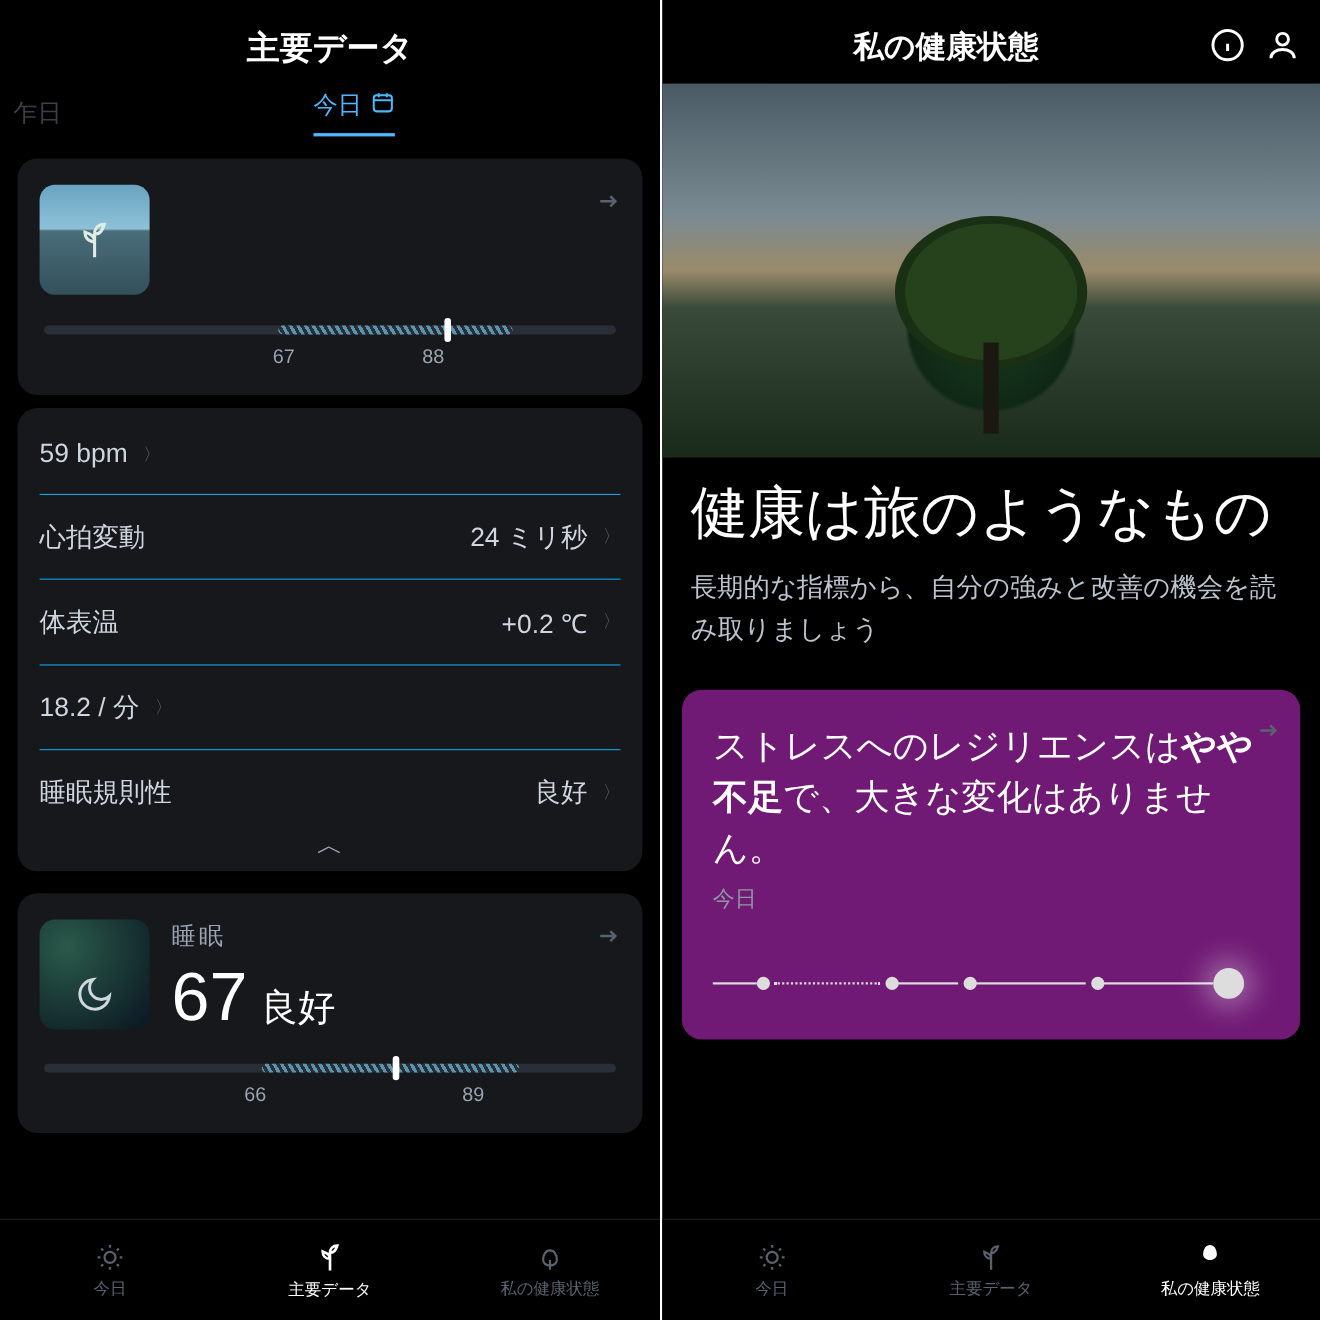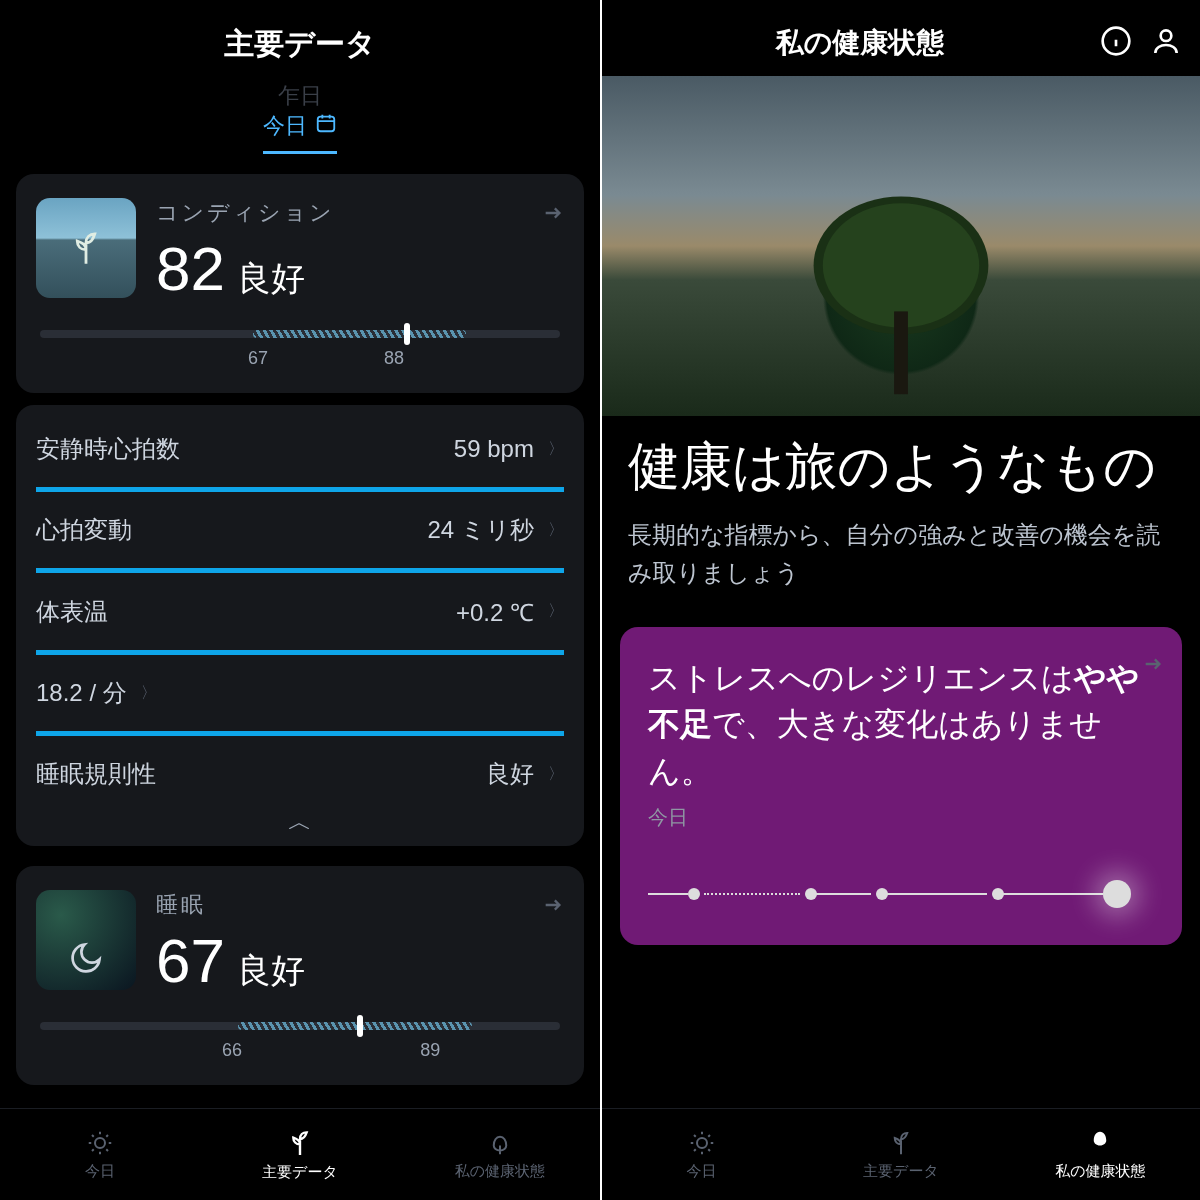--- a/index.html
+++ b/index.html
@@ -2,38 +2,38 @@
 <html><head>
 <meta charset="utf-8">
 <style>
   * { margin: 0; padding: 0; box-sizing: border-box; font-family: -apple-system, "Hiragino Sans", sans-serif; }
   body { background: #fff; display: flex; }
   .phone { width: 664px; height: 1200px; background: #000; position: relative; overflow: hidden; color: #fff; }
   .phone + .phone { border-left: 2px solid #fff; }
 
   
   .header1 { text-align: center; padding: 24px 0 16px; font-size: 30px; font-weight: 600; }
-  .tabs-top { display: flex; align-items: center; padding: 0 12px; font-size: 22px; flex-direction: column; }
+  .tabs-top { display: flex; align-items: center; padding: 0 12px; font-size: 22px; }
   .tab-yesterday { color: #3a3f48; }
   .tab-today { color: #4db8ff; margin: 0 auto; display: flex; align-items: center; gap: 8px; border-bottom: 3px solid #4db8ff; padding-bottom: 10px; font-weight: 500; }
   .card { background: #16181c; margin: 20px 16px; border-radius: 18px; padding: 24px 20px; position: relative; }
   .card-head { display: flex; align-items: flex-start; gap: 20px; position: relative; }
   .card-thumb { width: 100px; height: 100px; border-radius: 14px; display: flex; align-items: center; justify-content: center; }
   .thumb-cond { background: linear-gradient(#6aa4c2 0%, #8ec1d8 40%, #4a6d7a 42%, #33505b 100%); }
   .thumb-sleep { background: radial-gradient(circle at 25% 25%, #2a5a4a, #0a1520); }
   .card-title { color: #9aa4b2; font-size: 22px; letter-spacing: 3px; margin-bottom: 10px; }
   .card-score { font-size: 62px; line-height: 1; font-weight: 500; }
   .card-status { font-size: 34px; margin-left: 12px; font-weight: 400; }
   .card-arrow { position: absolute; right: 0; top: 4px; color: #5a6270; }
   .range-bar { margin-top: 28px; padding: 0 4px; text-align: right; }
   .range-track { height: 8px; border-radius: 4px; background: #2a2e36; position: relative; margin-bottom: 10px; }
   .range-fill { position: absolute; height: 100%; background: repeating-linear-gradient(60deg, #5a94af 0 3px, transparent 3px 6px); border-radius: 4px; }
   .range-pointer { position: absolute; top: -7px; width: 6px; height: 22px; background: #fff; border-radius: 3px; }
   .range-labels { display: flex; justify-content: space-between; font-size: 18px; color: #9aa4b2; padding: 0 30% 0 40%; }
-  .metric-row { display: flex; align-items: center; padding: 22px 0; border-top: 5px solid #0ea5e9; }
+  .metric-row { display: flex; align-items: center; padding: 22px 0; border-top: 1px solid #0ea5e9; }
   .metric-row:first-child { border-top: none; }
   .metric-label { font-size: 24px; color: #cfd6e0; flex: 1; }
   .metric-value { font-size: 24px; color: #cfd6e0; }
   .metric-chevron { color: #5a6270; margin-left: 14px; }
   .collapse-up { text-align: center; color: #9aa4b2; margin-top: -6px; font-size: 24px; }
   .metrics-card { margin-top: -8px; padding: 6px 20px 8px; }
 
   
   .nav { position: absolute; bottom: 0; left: 0; right: 0; height: 92px; background: #000; border-top: 1px solid #1a1d23; display: flex; }
   .nav-item { flex: 1; display: flex; flex-direction: column; align-items: center; justify-content: center; gap: 4px; font-size: 15px; color: #5a6270; }
@@ -82,45 +82,40 @@
     </div>
   </div>
 
   <div class="card">
     <div class="card-head">
       <div class="card-thumb thumb-cond">
         <svg width="42" height="42" viewBox="0 0 24 24" fill="none" stroke="#e0ede3" stroke-width="1.6">
             <path d="M12 21V9M12 9c0-3 2-5 5-5-1 3-2 5-5 5zM12 13c-3 0-5-2-5-5 3 1 5 2 5 5z"></path>
           </svg>
       </div>
-      <div>
-        <div class="card-title">コンディション</div>
-        <div><span class="card-score">82</span><span class="card-status">良好</span></div>
-      </div>
       <div class="card-arrow">
         <svg width="22" height="22" viewBox="0 0 24 24" fill="none" stroke="currentColor" stroke-width="2.5">
             <path d="M4 12h15m-5-5 5 5-5 5"></path>
           </svg>
       </div>
     </div>
     <div class="range-bar">
       <div class="range-track">
         <div class="range-fill" style="left:41%;width:41%"></div>
         <div class="range-pointer" style="left:70%"></div>
       </div>
       <div class="range-labels">
         <span>67</span>
         <span>88</span>
       </div>
     </div>
   </div>
 
   <div class="card metrics-card">
     <div class="metric-row">
-      <span class="metric-label">安静時心拍数</span>
       <span class="metric-value">59 bpm</span>
       <span class="metric-chevron">〉</span>
     </div>
     <div class="metric-row">
       <span class="metric-label">心拍変動</span>
       <span class="metric-value">24 ミリ秒</span>
       <span class="metric-chevron">〉</span>
     </div>
     <div class="metric-row">
       <span class="metric-label">体表温</span>

